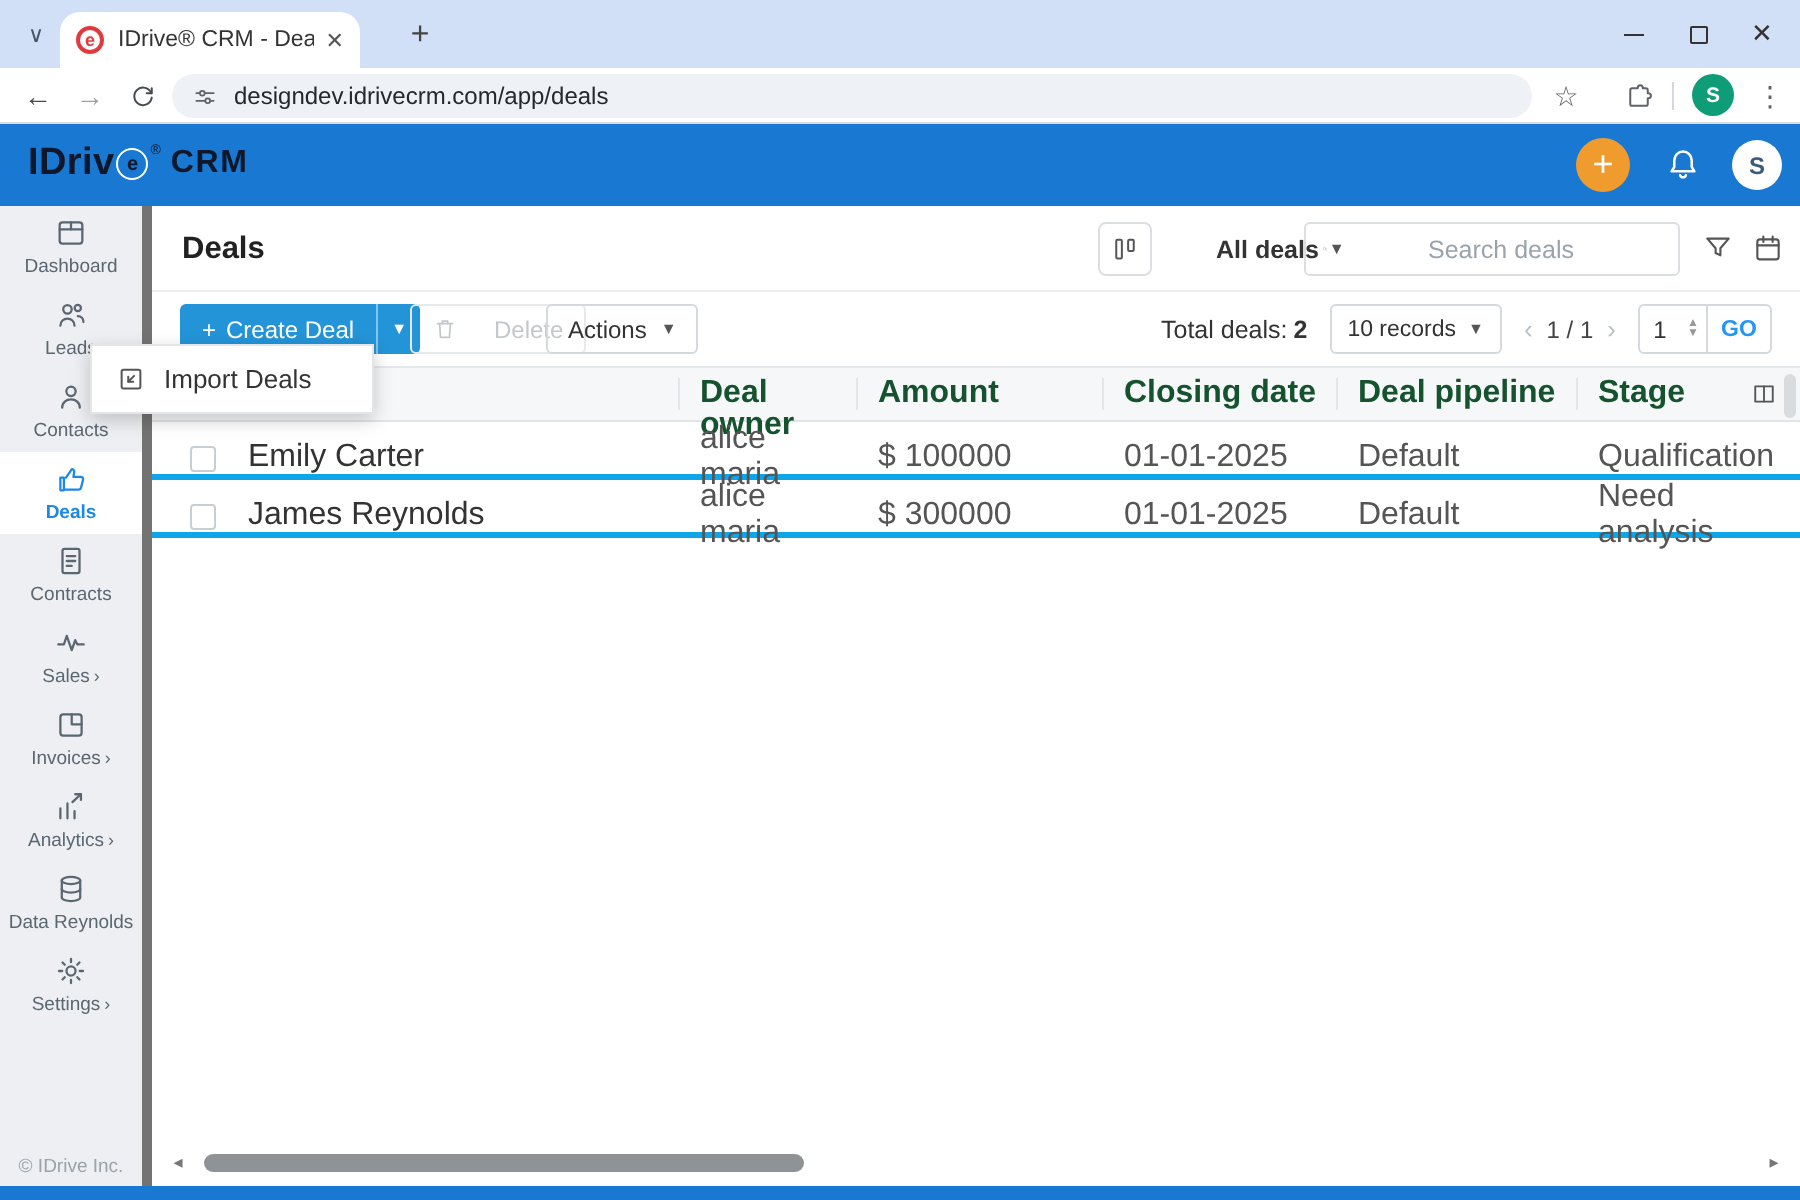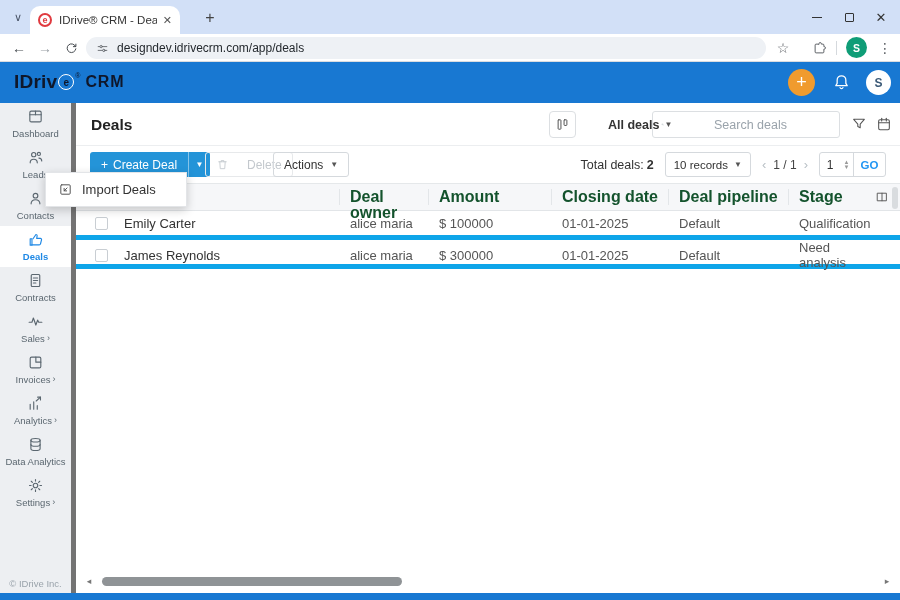--- a/index.html
+++ b/index.html
@@ -88,21 +88,21 @@
   .stepper { display:flex; flex-direction:column; align-items:center; width:13px; color:#999; font-size:6px; line-height:5px; }
   .go-btn { width:32px; height:100%; border-left:1px solid #d5d9dd; display:flex; align-items:center; justify-content:center; color:#2196f3; font-size:11.5px; font-weight:bold; }
 
   .grid-row { display:grid; grid-template-columns:38px 226px 89px 123px 117px 120px 1fr 36px; align-items:center; }
   .thead { height:28px; background:#f6f7f9; border-top:1px solid #e5e8ea; border-bottom:1px solid #e2e5e8; font-size:16px; font-weight:bold; color:#14532d; }
   .thead .cell { padding:0 10px; height:16px; line-height:16px; border-right:1px solid #e3e6e9; }
   .thead .cell.no-sep { border-right:none; }
   .cb-cell { display:flex; justify-content:flex-end; padding-right:6px; }
   .checkbox { width:13px; height:13px; border:1px solid #c9ced3; border-radius:2px; background:#fff; }
   .col-ic { display:flex; justify-content:center; color:#555; }
-  .trow { height:29px; border-bottom:5px solid #0ea5e9; font-size:13px; color:#555; }
+  .trow { height:29px; border-bottom:3px solid #0ea5e9; font-size:16px; color:#555; }
   .trow .cell { padding:0 10px; }
   .trow .c-name { color:#333; }
 
   .vscroll { position:absolute; right:2px; top:84px; width:6px; height:22px; background:#d9dcdf; border-radius:3px; }
   .hscroll { position:absolute; left:8px; right:8px; bottom:6px; height:12px; display:flex; align-items:center; }
   .hs-arrow { color:#777; font-size:9px; width:10px; text-align:center; }
   .hs-track { position:relative; flex:1; height:9px; }
   .hs-thumb { position:absolute; left:8px; top:0; width:300px; height:9px; background:#8f9396; border-radius:5px; }
 
   
@@ -250,21 +250,21 @@
           <span>Analytics</span>
           <span class="sb-sub">›</span>
         </span>
     </div>
     <div class="sb-item">
       <svg class="i icn" viewBox="0 0 24 24">
           <ellipse cx="12" cy="6" rx="6.5" ry="2.5"></ellipse>
           <path d="M5.5 6v12c0 1.4 2.9 2.5 6.5 2.5s6.5-1.1 6.5-2.5V6"></path>
           <path d="M5.5 12c0 1.4 2.9 2.5 6.5 2.5s6.5-1.1 6.5-2.5"></path>
         </svg>
-      <span class="lbl">Data Analytics</span>
+      <span class="lbl">Data Reynolds</span>
     </div>
     <div class="sb-item">
       <svg class="i icn" viewBox="0 0 24 24">
           <circle cx="12" cy="12" r="3.2"></circle>
           <path d="M12 3.5v2.3M12 18.2v2.3M3.5 12h2.3M18.2 12h2.3M6 6l1.6 1.6M16.4 16.4L18 18M18 6l-1.6 1.6M7.6 16.4L6 18"></path>
         </svg>
       <span class="lbl">
           <span>Settings</span>
           <span class="sb-sub">›</span>
         </span>

